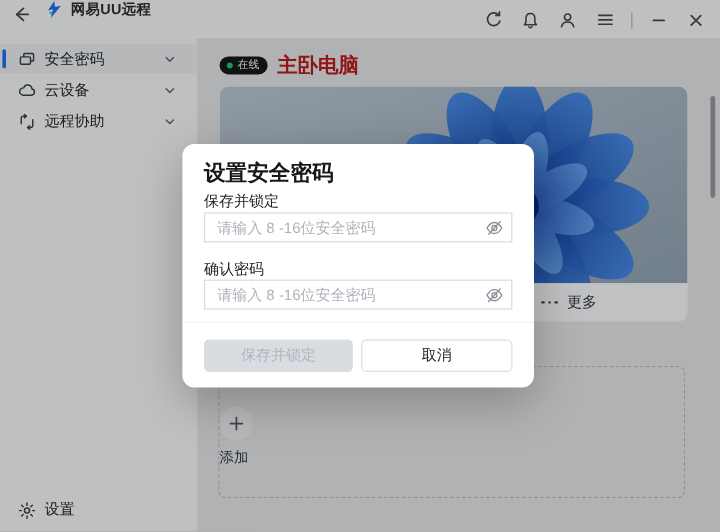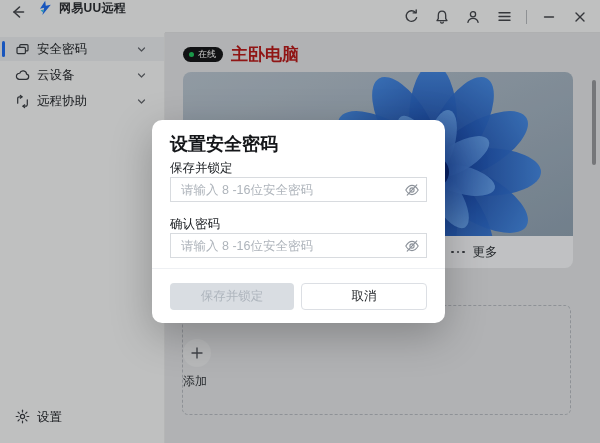--- a/index.html
+++ b/index.html
@@ -25,21 +25,21 @@
             border-right:1px solid rgba(0,0,0,.05); padding-top:4px; z-index:1;}
   .side-item{ position:relative; height:24px; margin-bottom:2px; display:flex; align-items:center;
               padding-left:15px; cursor:pointer; color:#25282c; }
   .side-item .icon{ width:15px; display:flex; color:#3a3e43; }
   .side-item .lbl{ margin-left:7px; font-size:12.5px; }
   .side-item .chev{ margin-left:auto; margin-right:18px; display:flex; color:#64686d; }
   .side-item.selected{ background:#e9ecef; }
   .sel-bar{ position:absolute; left:2px; top:4px; width:3px; height:16px; border-radius:2px;
             background:var(--accent,#1f6ef2); }
   .settings-item{ position:absolute; left:0; bottom:10px; width:165px; height:24px; display:flex;
-            align-items:flex-start; padding-left:15px; cursor:pointer; color:#25282c; }
+            align-items:flex-end; padding-left:15px; cursor:pointer; color:#25282c; }
   .settings-item .icon{ width:15px; display:flex; color:#3a3e43;}
   .settings-item .lbl{ margin-left:7px; font-size:12.5px; }
 
   
   .main{ position:absolute; left:165px; top:33px; right:0; bottom:0; background:#e3e5e7; }
   .dev-header{ position:absolute; left:18px; top:10px; height:22px; display:flex; align-items:center; gap:8px;}
   .badge{ display:inline-flex; align-items:center; gap:4px; height:15px; padding:0 7px 0 6px;
           background:var(--badge-bg,#17181a); border-radius:8px; color:#fff; font-size:9px; }
   .dot{ width:5px; height:5px; border-radius:50%; background:var(--online-dot,#22c35e); }
   .dev-title{ font-size:17px; font-weight:700; color:#b91c1c; }

